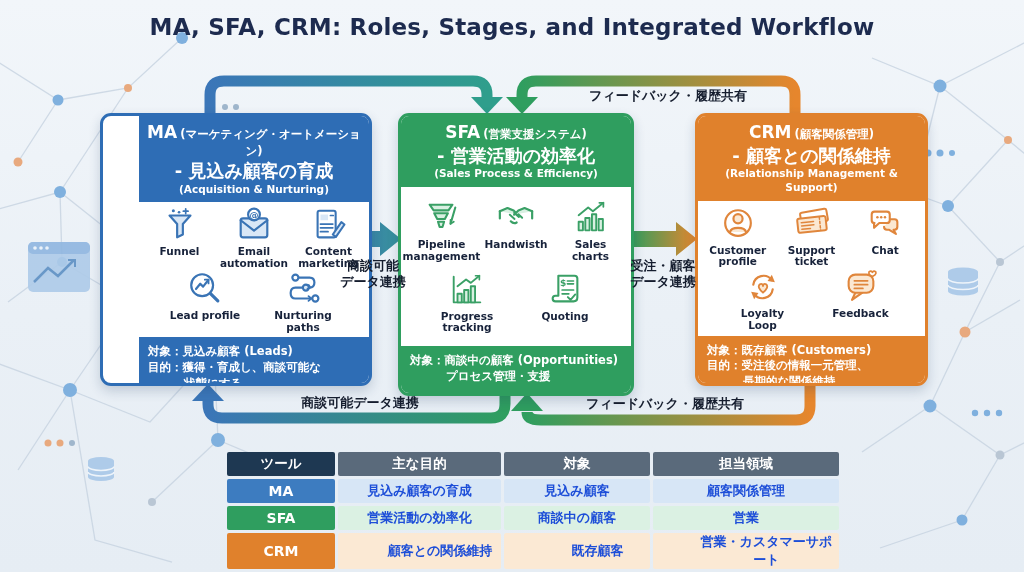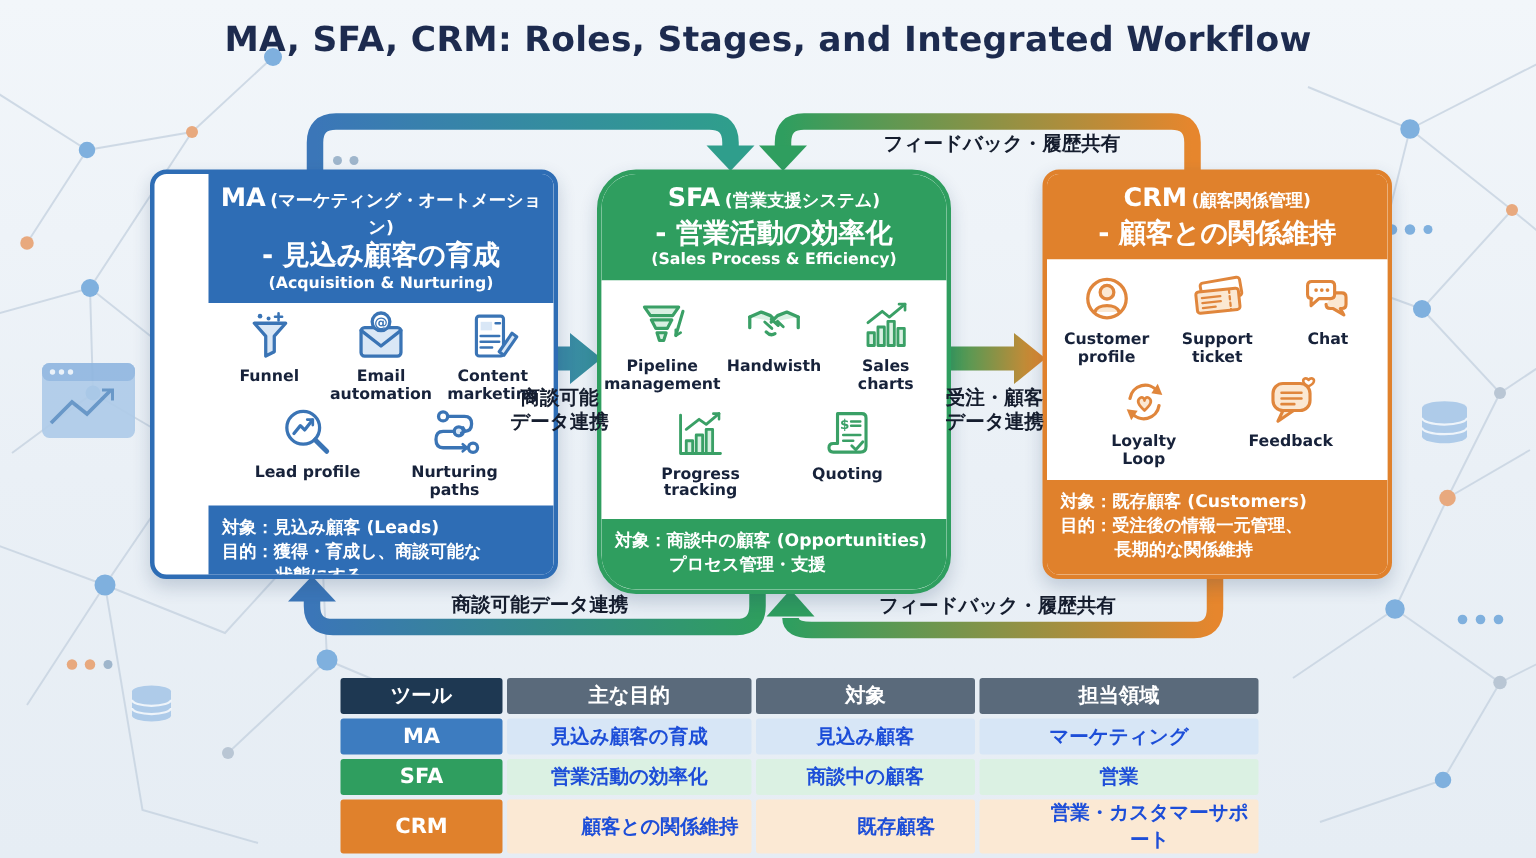--- a/index.html
+++ b/index.html
@@ -253,21 +253,21 @@
         </div>
       </div>
     </div>
     <div class="box-footer">
       <div>対象：見込み顧客 (Leads)</div>
       <div>目的：獲得・育成し、商談可能な</div>
       <div class="indent">状態にする</div>
     </div>
   </div>
 
-  <div class="box sfa" style="left:398px;top:113px;width:230px;height:277px;border-radius:26px;">
+  <div class="box sfa" style="left:398px;top:113px;width:230px;height:277px;">
     <div class="box-header">
       <div class="l1"><span class="big">SFA</span><span class="sm">(営業支援システム)</span></div>
       <div class="l2">- 営業活動の効率化</div>
       <div class="l3">(Sales Process &amp; Efficiency)</div>
     </div>
     <div class="box-body">
       <div class="icon-row row1">
         <div class="icon-item">
           <span class="icon">
             <svg width="38" height="38" viewBox="0 0 40 40" stroke="currentColor" stroke-width="2.2" stroke-linecap="round" stroke-linejoin="round" fill="none">
@@ -337,20 +337,21 @@
     <div class="box-footer">
       <div>対象：商談中の顧客 (Opportunities)</div>
       <div class="indent">プロセス管理・支援</div>
     </div>
   </div>
 
   <div class="box crm" style="left:695px;top:113px;width:227px;height:267px;">
     <div class="box-header">
       <div class="l1"><span class="big">CRM</span><span class="sm">(顧客関係管理)</span></div>
       <div class="l2">- 顧客との関係維持</div>
+      <div class="l3">(Relationship Management &amp; Support)</div>
     </div>
     <div class="box-body">
       <div class="icon-row row1">
         <div class="icon-item">
           <span class="icon">
             <svg width="38" height="38" viewBox="0 0 40 40" stroke="currentColor" stroke-width="2.3" stroke-linecap="round" stroke-linejoin="round" fill="none">
               <circle cx="20" cy="19" r="13.5" fill="#fff"></circle>
               <circle cx="20" cy="14.5" r="4.8" fill="var(--light)"></circle>
               <path d="M11.5,28.5 C13,22.5 27,22.5 28.5,28.5" fill="var(--light)"></path>
             </svg>
@@ -421,21 +422,21 @@
         <tr>
       <th class="hd first" style="width:100px">ツール</th>
       <th class="hd" style="width:155px">主な目的</th>
       <th class="hd" style="width:138px">対象</th>
       <th class="hd" style="width:178px">担当領域</th>
     </tr>
     <tr class="r-ma">
       <td class="tool">MA</td>
       <td class="cell">見込み顧客の育成</td>
       <td class="cell">見込み顧客</td>
-      <td class="cell">マーケティング</td>
+      <td class="cell">顧客関係管理</td>
     </tr>
     <tr class="r-sfa">
       <td class="tool">SFA</td>
       <td class="cell">営業活動の効率化</td>
       <td class="cell">商談中の顧客</td>
       <td class="cell">営業</td>
     </tr>
     <tr class="r-crm">
       <td class="tool">CRM</td>
       <td class="cell">顧客との関係維持</td>

